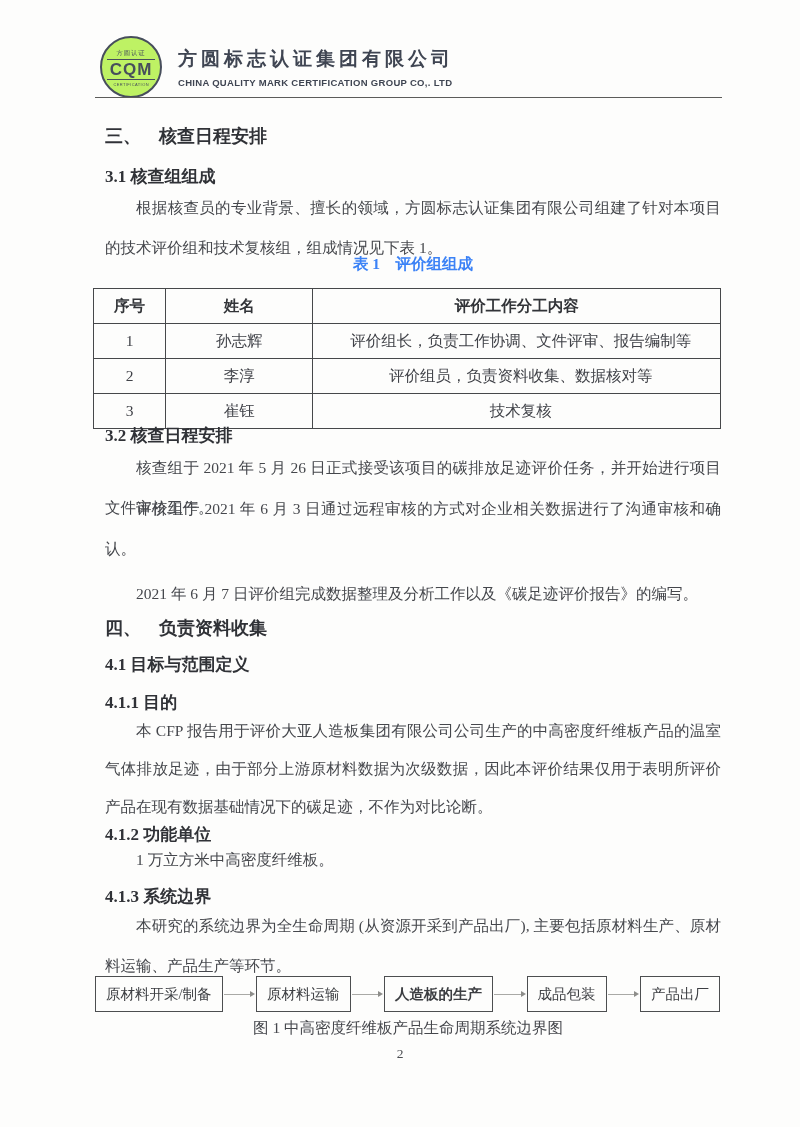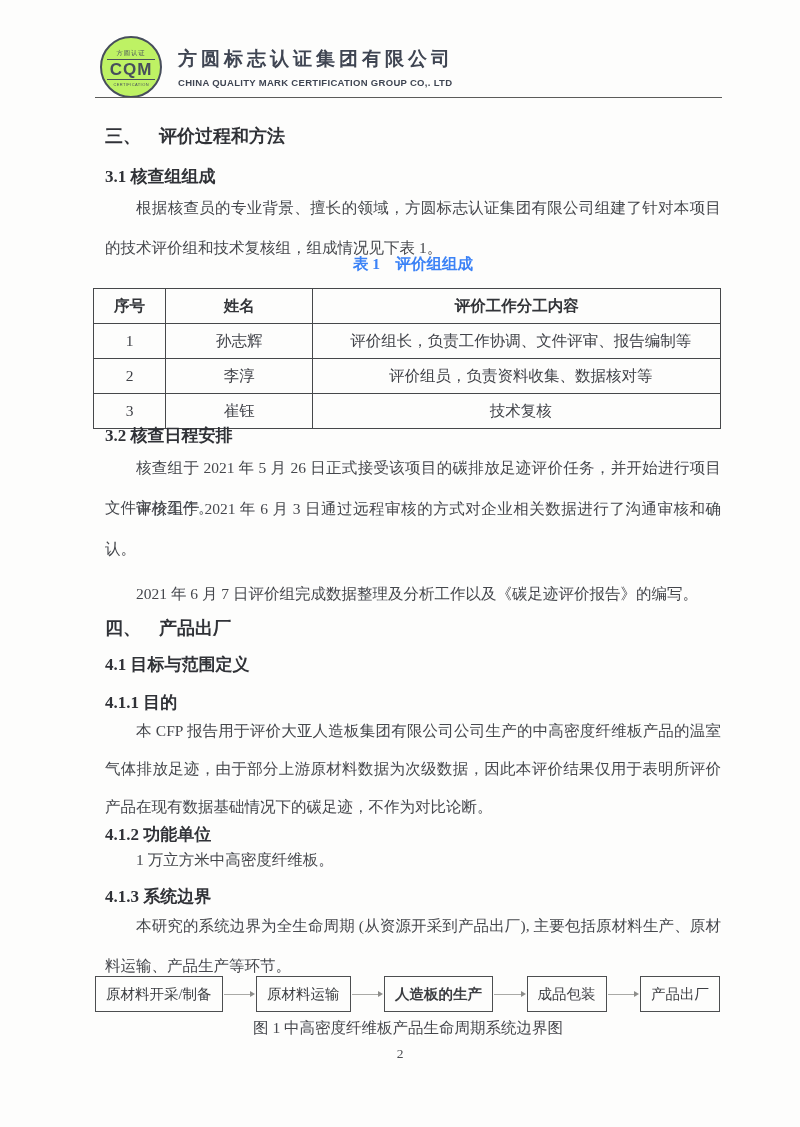--- a/index.html
+++ b/index.html
@@ -121,21 +121,21 @@
       <div class="seal-cqm">CQM</div>
       <div class="seal-bottom">CERTIFICATION</div>
     </div>
     <div>
       <div class="company-cn">方圆标志认证集团有限公司</div>
       <div class="company-en">CHINA QUALITY MARK CERTIFICATION GROUP CO,. LTD</div>
     </div>
   </div>
   <div class="header-rule"></div>
 
-  <div class="blk h-major" id="h-sec3">三、　评价过程和方法</div>
+  <div class="blk h-major" id="h-sec3">三、　核查日程安排</div>
   <div class="blk h-sub" id="h-3-1">3.1 核查组组成</div>
   <div class="blk para" id="p-3-1">根据核查员的专业背景、擅长的领域，方圆标志认证集团有限公司组建了针对本项目的技术评价组和技术复核组，组成情况见下表 1。</div>
 
   <div class="blk" id="tbl-cap">表 1　评价组组成</div>
   <div class="blk" id="tbl">
     <table class="members">
       <colgroup>
         <col style="width:11.5%">
           <col style="width:23.5%">
           <col style="width:65%">
@@ -165,21 +165,21 @@
         </tr>
       </tbody>
     </table>
   </div>
 
   <div class="blk h-sub" id="h-3-2">3.2 核查日程安排</div>
   <div class="blk para" id="p-3-2-1">核查组于 2021 年 5 月 26 日正式接受该项目的碳排放足迹评价任务，并开始进行项目文件审核工作。</div>
   <div class="blk para" id="p-3-2-2">评价组于 2021 年 6 月 3 日通过远程审核的方式对企业相关数据进行了沟通审核和确认。</div>
   <div class="blk para" id="p-3-2-3">2021 年 6 月 7 日评价组完成数据整理及分析工作以及《碳足迹评价报告》的编写。</div>
 
-  <div class="blk h-major" id="h-sec4">四、　产品出厂</div>
+  <div class="blk h-major" id="h-sec4">四、　负责资料收集</div>
   <div class="blk h-sub" id="h-4-1">4.1 目标与范围定义</div>
   <div class="blk h-sub" id="h-4-1-1">4.1.1 目的</div>
   <div class="blk para para-tight" id="p-4-1-1">本 CFP 报告用于评价大亚人造板集团有限公司公司生产的中高密度纤维板产品的温室气体排放足迹，由于部分上游原材料数据为次级数据，因此本评价结果仅用于表明所评价产品在现有数据基础情况下的碳足迹，不作为对比论断。</div>
   <div class="blk h-sub" id="h-4-1-2">4.1.2 功能单位</div>
   <div class="blk para" id="p-4-1-2">1 万立方米中高密度纤维板。</div>
   <div class="blk h-sub" id="h-4-1-3">4.1.3 系统边界</div>
   <div class="blk para" id="p-4-1-3">本研究的系统边界为全生命周期 (从资源开采到产品出厂), 主要包括原材料生产、原材料运输、产品生产等环节。</div>
 
   <div class="blk flow" id="figure">
     <div class="fbox">原材料开采/制备</div>

